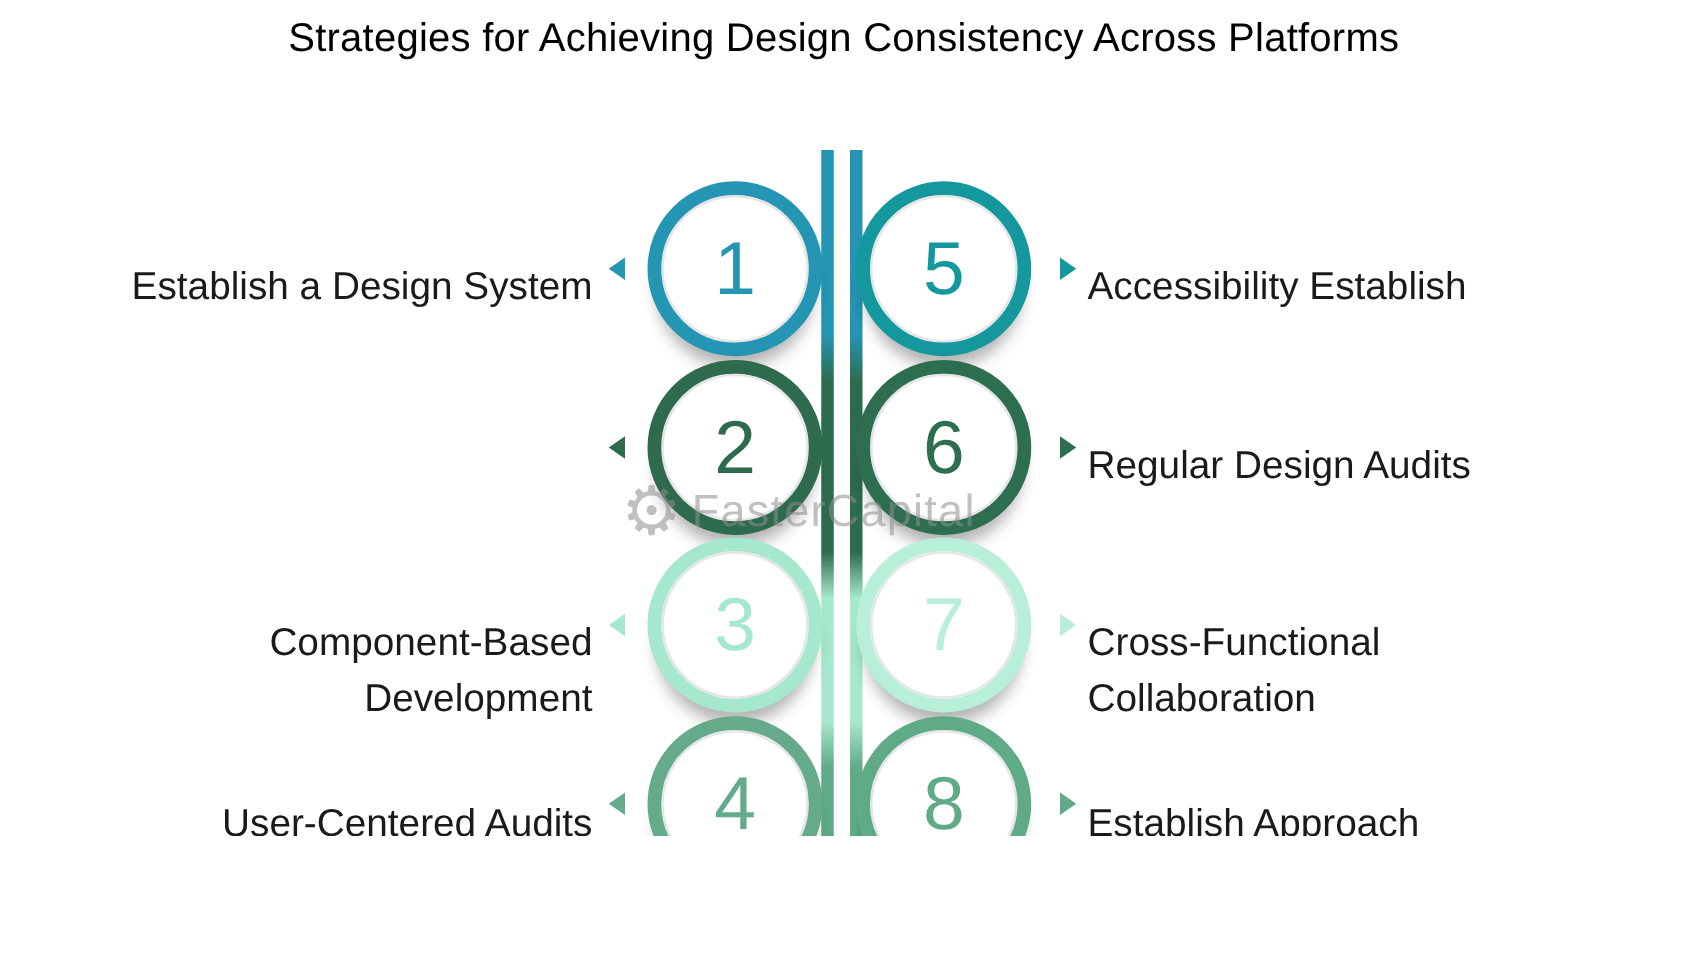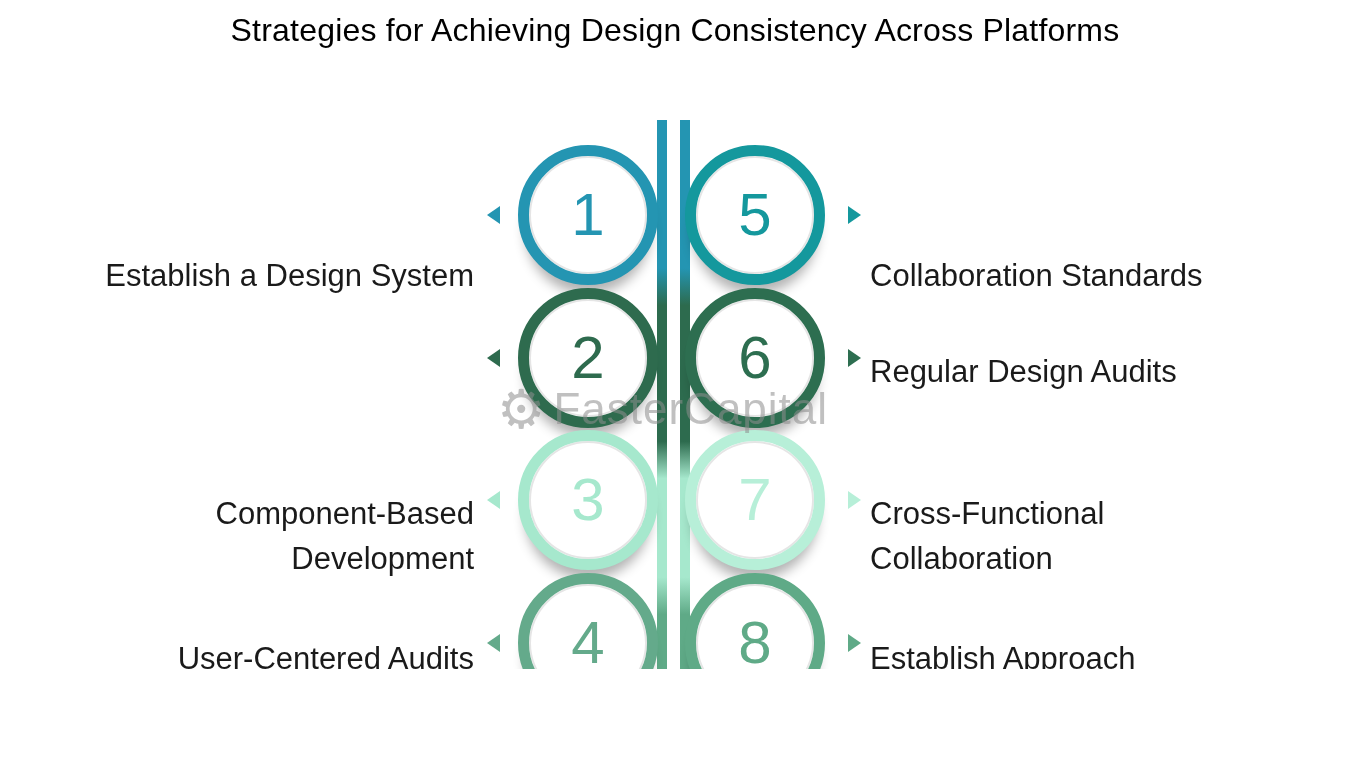--- a/index.html
+++ b/index.html
@@ -64,34 +64,34 @@
   .a8 { left:848px; top:634px; }
 
   
   .label {
     position:absolute; font-size:31px; line-height:45px; color:#1a1a1a;
     white-space:nowrap;
   }
   .label .ln { display:block; }
   .label.side-left  { right:876px; text-align:right; }
   .label.side-right { left:870px;  text-align:left; }
-  .l1 { top:206px;margin-top:47px; }
+  .l1 { top:206px; }
   .l2 { top:349px; }
   .l3 { top:491px; }
   .l4 { top:636px; }
 
   
   .watermark {
     position:absolute; left:497px; top:382px; z-index:5;
     display:flex; align-items:center; gap:8px;
     color:#8e8e8e; opacity:0.55; pointer-events:none;
   }
   .wm-gear { font-size:54px; line-height:1; }
   .wm-gear::before { content:"⚙"; }
-  .wm-text { font-size:44px; letter-spacing:1px; }
+  .wm-text { font-size:36px; letter-spacing:1px; }
 </style>
 </head>
 <body>
 
 <div id="stage">
 
   <div class="title">Strategies for Achieving Design Consistency Across Platforms</div>
 
   <div class="bar left"></div>
   <div class="bar right"></div>
@@ -135,21 +135,21 @@
   </div>
   <div class="label side-left l3">
     <span class="ln">Component-Based</span>
     <span class="ln">Development</span>
   </div>
   <div class="label side-left l4">
     <span class="ln">User-Centered Audits</span>
   </div>
 
   <div class="label side-right l1">
-    <span class="ln">Collaboration Standards</span>
+    <span class="ln">Accessibility Establish</span>
   </div>
   <div class="label side-right l2">
     <span class="ln">Regular Design Audits</span>
   </div>
   <div class="label side-right l3">
     <span class="ln">Cross-Functional</span>
     <span class="ln">Collaboration</span>
   </div>
   <div class="label side-right l4">
     <span class="ln">Establish Approach</span>

